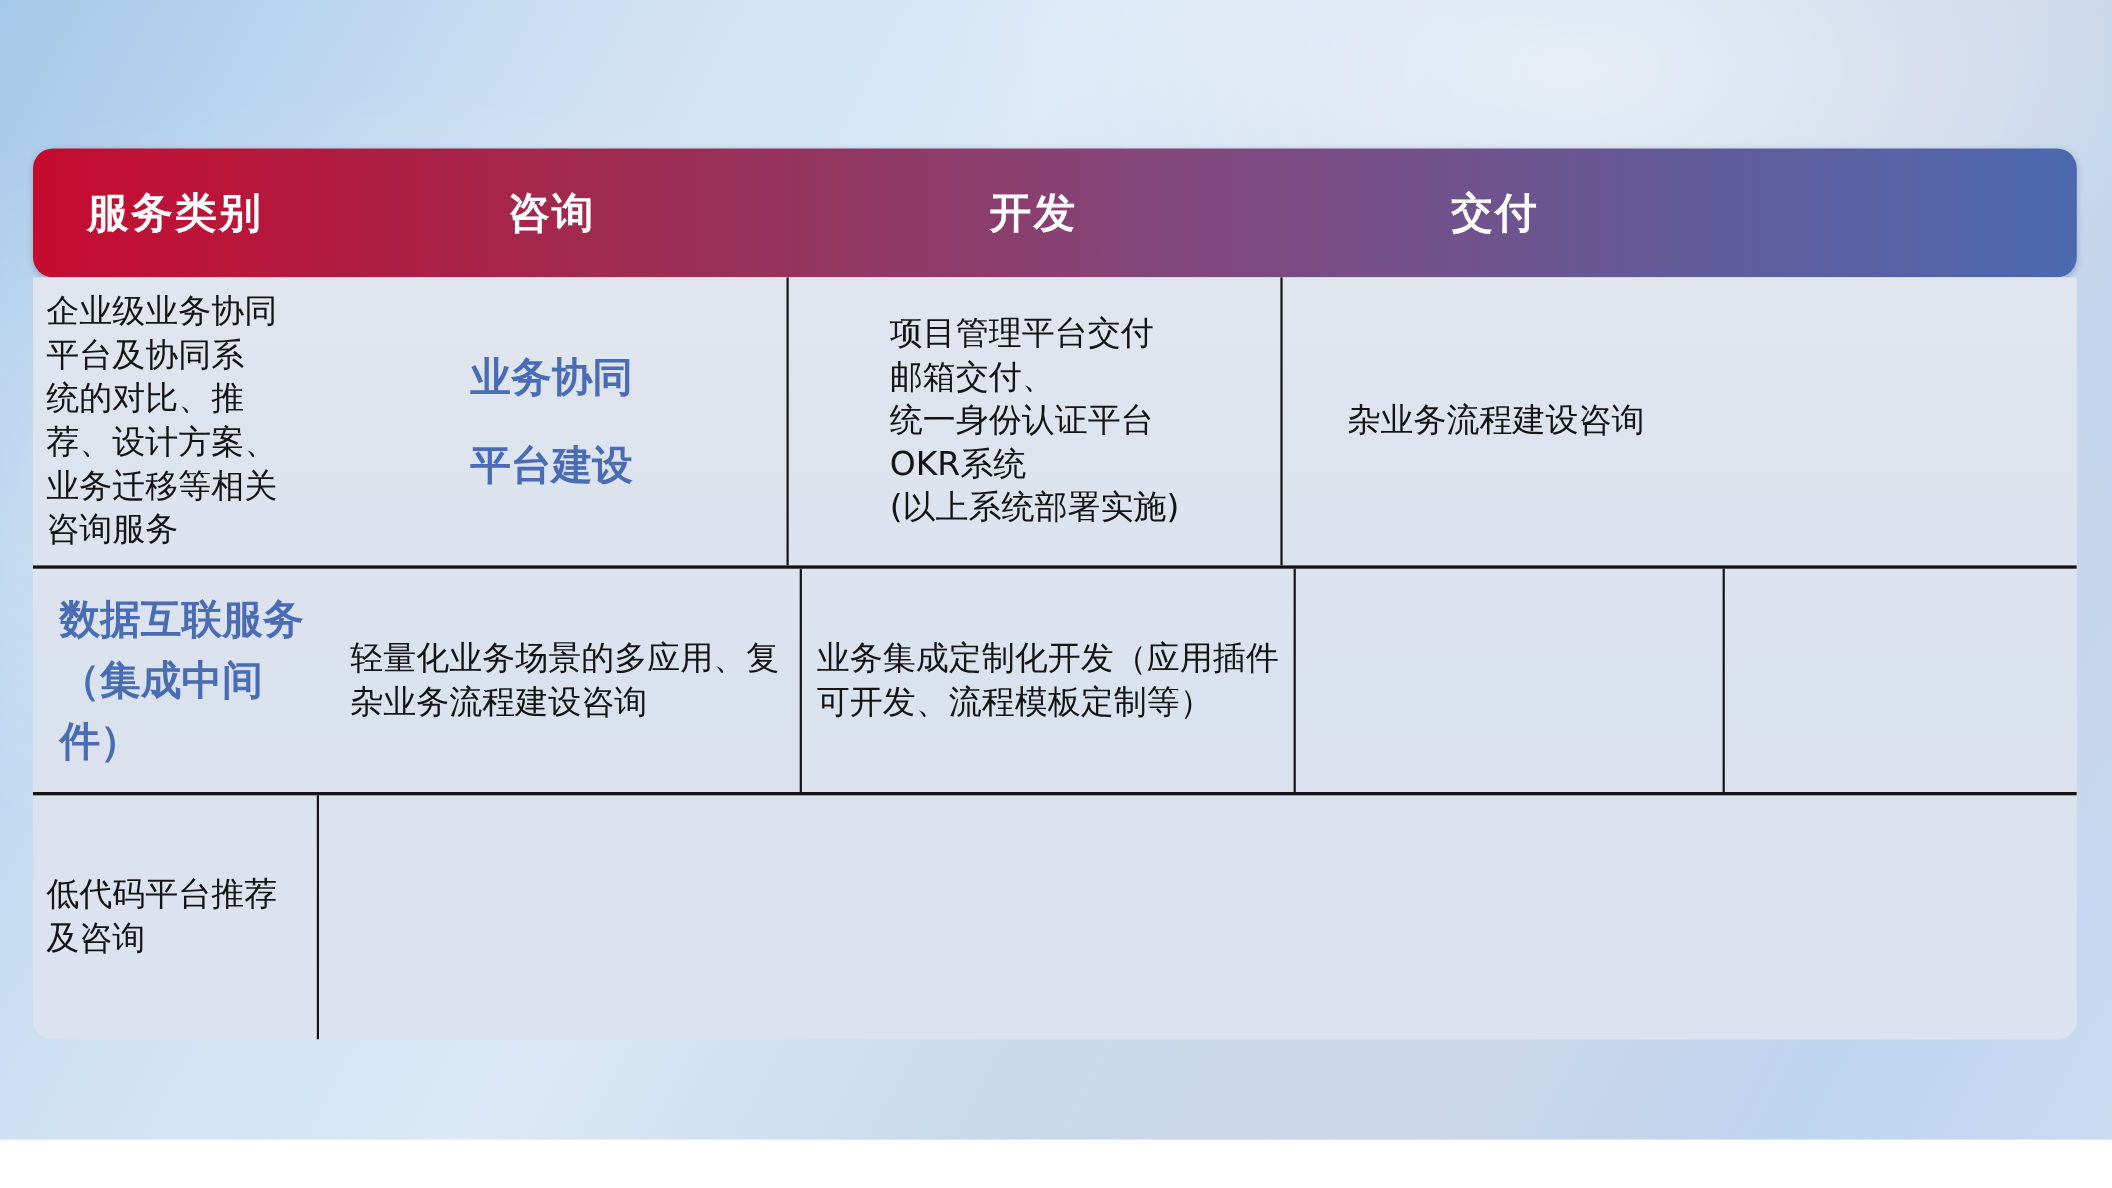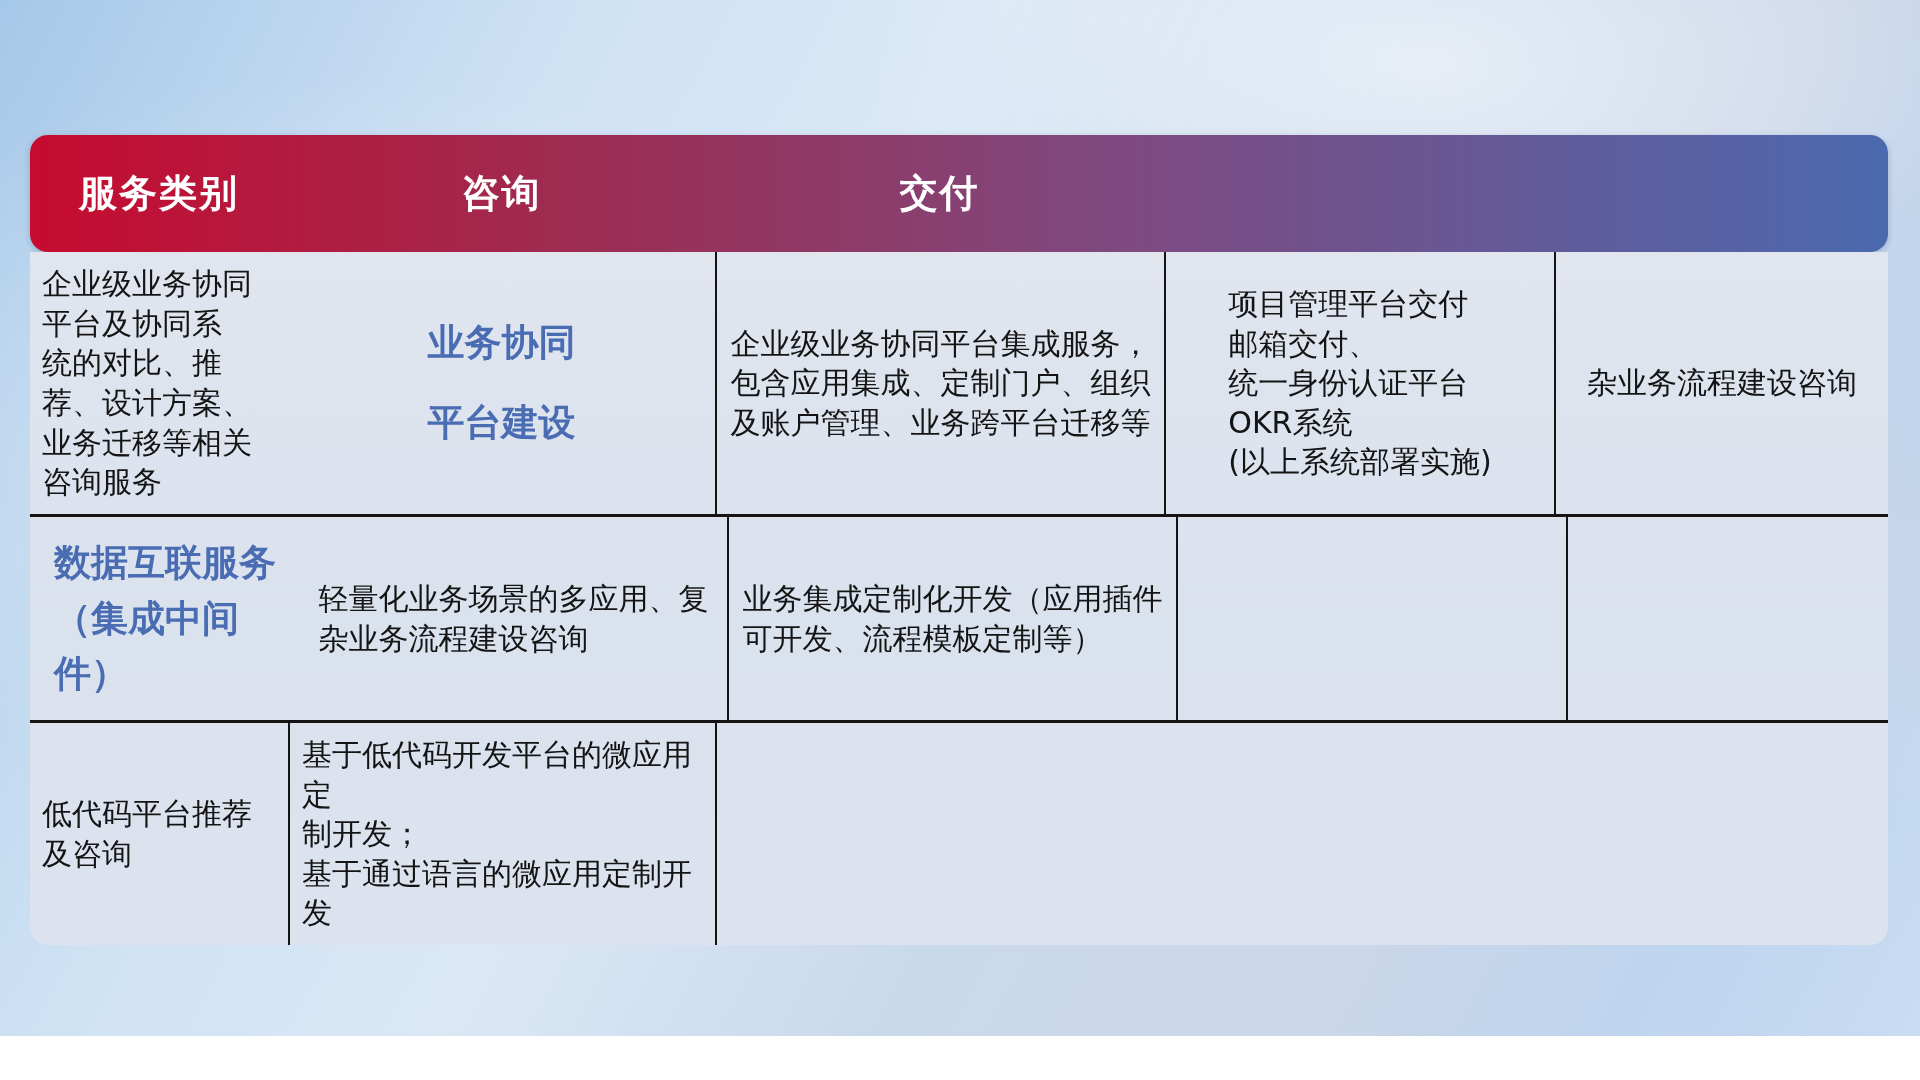--- a/index.html
+++ b/index.html
@@ -100,34 +100,32 @@
 </style>
 </head>
 <body>
 
 <div class="slide">
   <div class="svc-table">
 
     <div class="thead">
       <div class="th">服务类别</div>
       <div class="th">咨询</div>
+      <div class="th">开发</div>
       <div class="th">交付</div>
     </div>
 
     <div class="tbody">
 
       <div class="trow row-1">
         <div class="cell">企业级业务协同平台及协同系
 统的对比、推荐、设计方案、
 业务迁移等相关咨询服务</div>
         <div class="cell cat cat-spread">业务协同
 平台建设</div>
-        <div class="cell vline">企业级业务协同平台集成服务，
-包含应用集成、定制门户、组织
-及账户管理、业务跨平台迁移等</div>
         <div class="cell vline">项目管理平台交付
 邮箱交付、
 统一身份认证平台
 OKR系统
 (以上系统部署实施)</div>
         <div class="cell vline">杂业务流程建设咨询</div>
       </div>
 
       <div class="trow row-2">
         <div class="cell cat">数据互联服务
@@ -135,21 +133,18 @@
         <div class="cell">轻量化业务场景的多应用、复
 杂业务流程建设咨询</div>
         <div class="cell vline">业务集成定制化开发（应用插件
 可开发、流程模板定制等）</div>
         <div class="cell vline"></div>
         <div class="cell vline"></div>
       </div>
 
       <div class="trow row-3">
         <div class="cell">低代码平台推荐及咨询</div>
-        <div class="cell vline">基于低代码开发平台的微应用定
-制开发；
-基于通过语言的微应用定制开发</div>
         <div class="cell vline"></div>
       </div>
 
     </div>
   </div>
 </div>
 
 </body></html>

